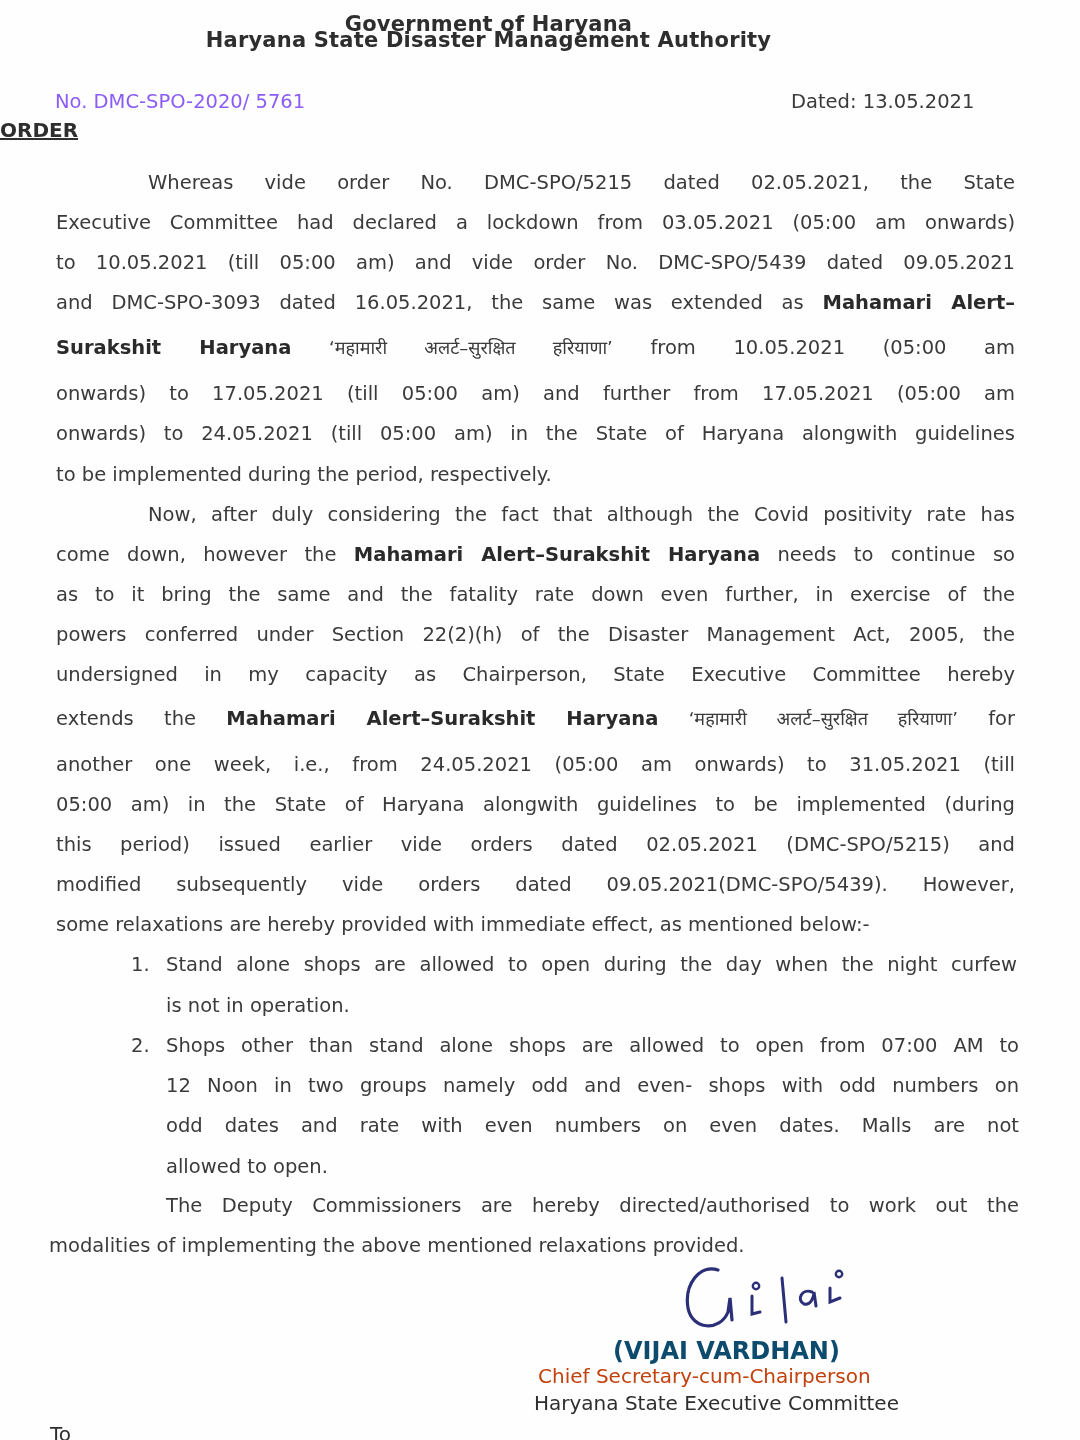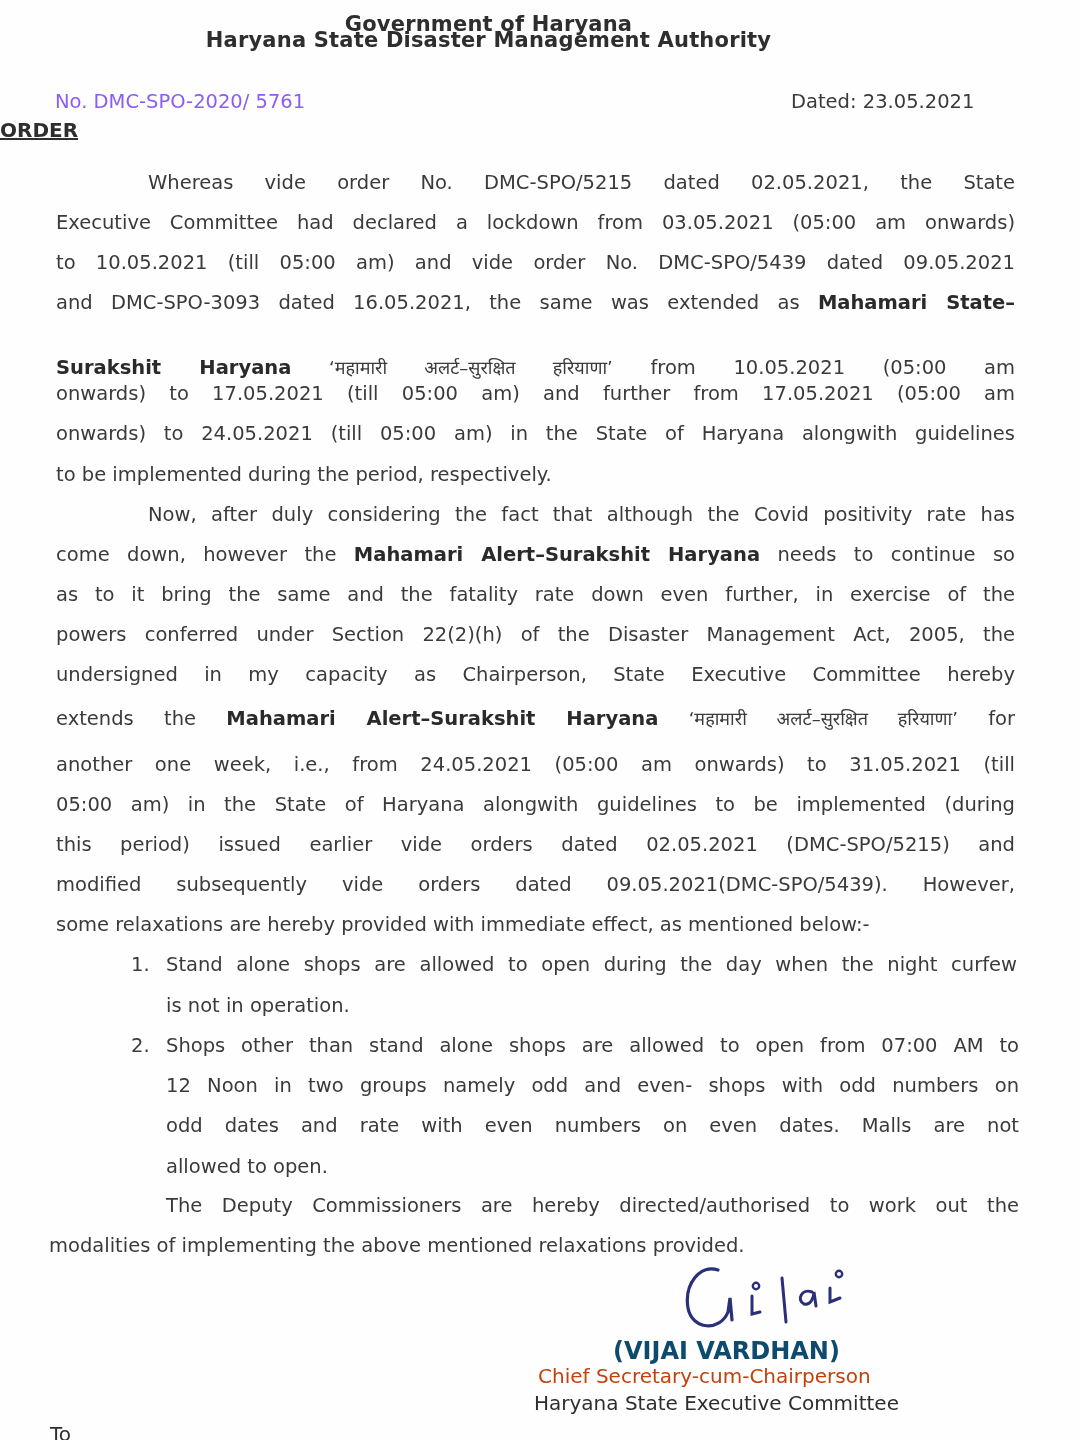--- a/index.html
+++ b/index.html
@@ -32,29 +32,29 @@
 </style>
 </head>
 <body>
 
 <div class="page">
 
   <div class="hdr hdr1">Government of Haryana</div>
   <div class="hdr hdr2">Haryana State Disaster Management Authority</div>
 
   <div class="ref">No. DMC-SPO-2020/ 5761</div>
-  <div class="dated">Dated: 23.05.2021</div>
+  <div class="dated">Dated: 13.05.2021</div>
   <div class="order">ORDER</div>
 
   <div>
     <div class="line ind" style="top:169px">Whereas vide order No. DMC-SPO/5215 dated 02.05.2021, the State</div>
     <div class="line" style="top:209px">Executive Committee had declared a lockdown from 03.05.2021 (05:00 am onwards)</div>
     <div class="line" style="top:249px">to 10.05.2021 (till 05:00 am) and vide order No. DMC-SPO/5439 dated 09.05.2021</div>
-    <div class="line" style="top:289px"><span>and DMC-SPO-3093 dated 16.05.2021, the same was extended as </span><b>Mahamari State–</b></div>
-    <div class="line" style="top:354px"><b>Surakshit Haryana</b> <span class="hindi">‘महामारी अलर्ट–सुरक्षित हरियाणा’</span> <span>from 10.05.2021 (05:00 am</span></div>
+    <div class="line" style="top:289px"><span>and DMC-SPO-3093 dated 16.05.2021, the same was extended as </span><b>Mahamari Alert–</b></div>
+    <div class="line" style="top:334px"><b>Surakshit Haryana</b> <span class="hindi">‘महामारी अलर्ट–सुरक्षित हरियाणा’</span> <span>from 10.05.2021 (05:00 am</span></div>
     <div class="line" style="top:380px">onwards) to 17.05.2021 (till 05:00 am)  and further from 17.05.2021 (05:00 am</div>
     <div class="line" style="top:420px">onwards) to 24.05.2021 (till 05:00 am) in the State of Haryana alongwith guidelines</div>
     <div class="line last" style="top:461px">to be implemented during the period, respectively.</div>
   </div>
 
   <div>
     <div class="line ind" style="top:501px">Now, after duly considering the fact that although the Covid positivity rate has</div>
     <div class="line" style="top:541px"><span>come down, however the </span><b>Mahamari Alert–Surakshit Haryana</b><span> needs to continue so</span></div>
     <div class="line" style="top:581px">as to it bring the same and the fatality rate down even further, in exercise of the</div>
     <div class="line" style="top:621px">powers conferred under Section 22(2)(h) of the Disaster Management Act, 2005, the</div>

